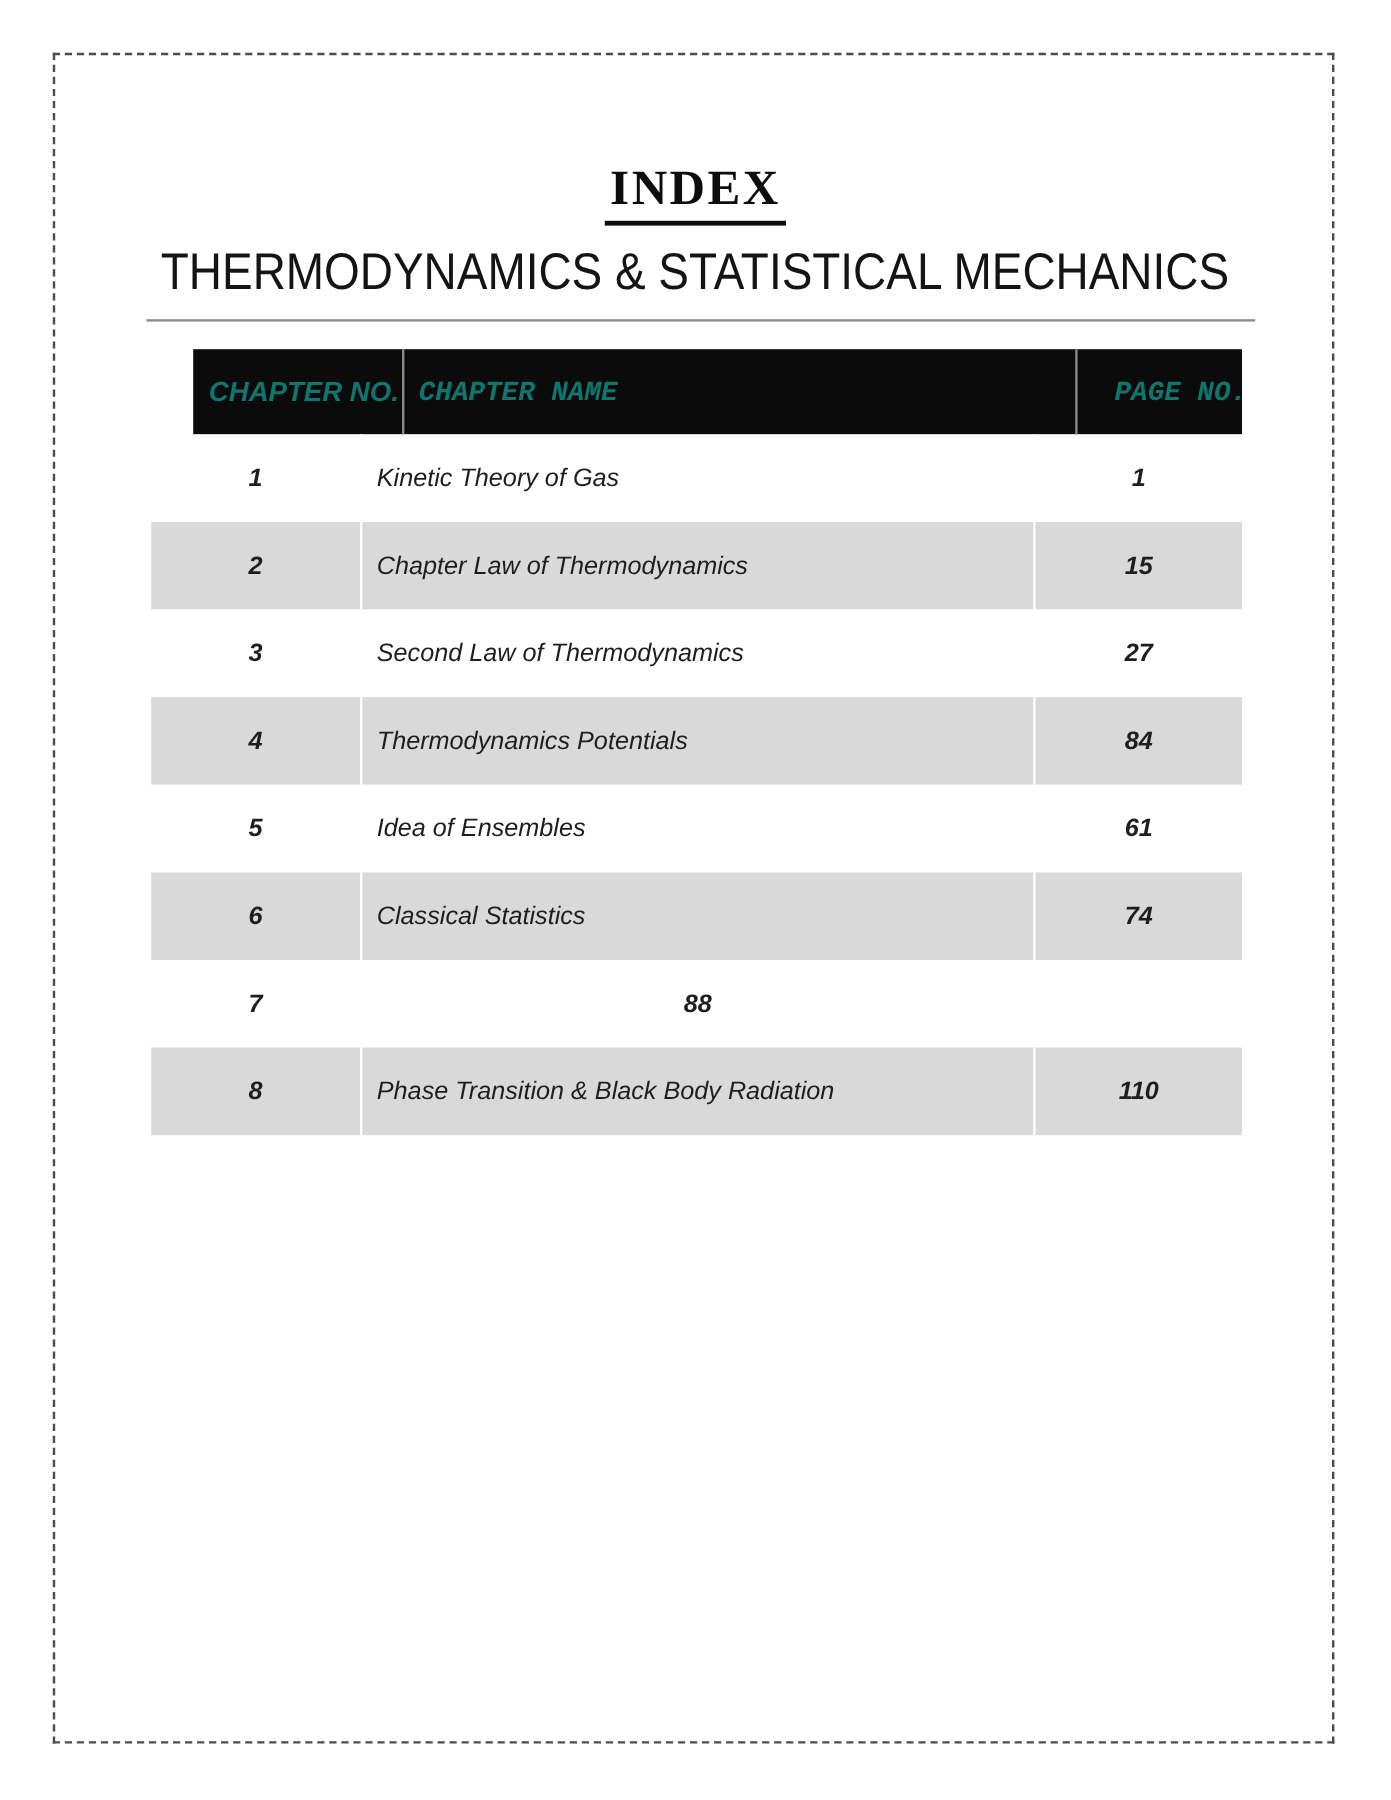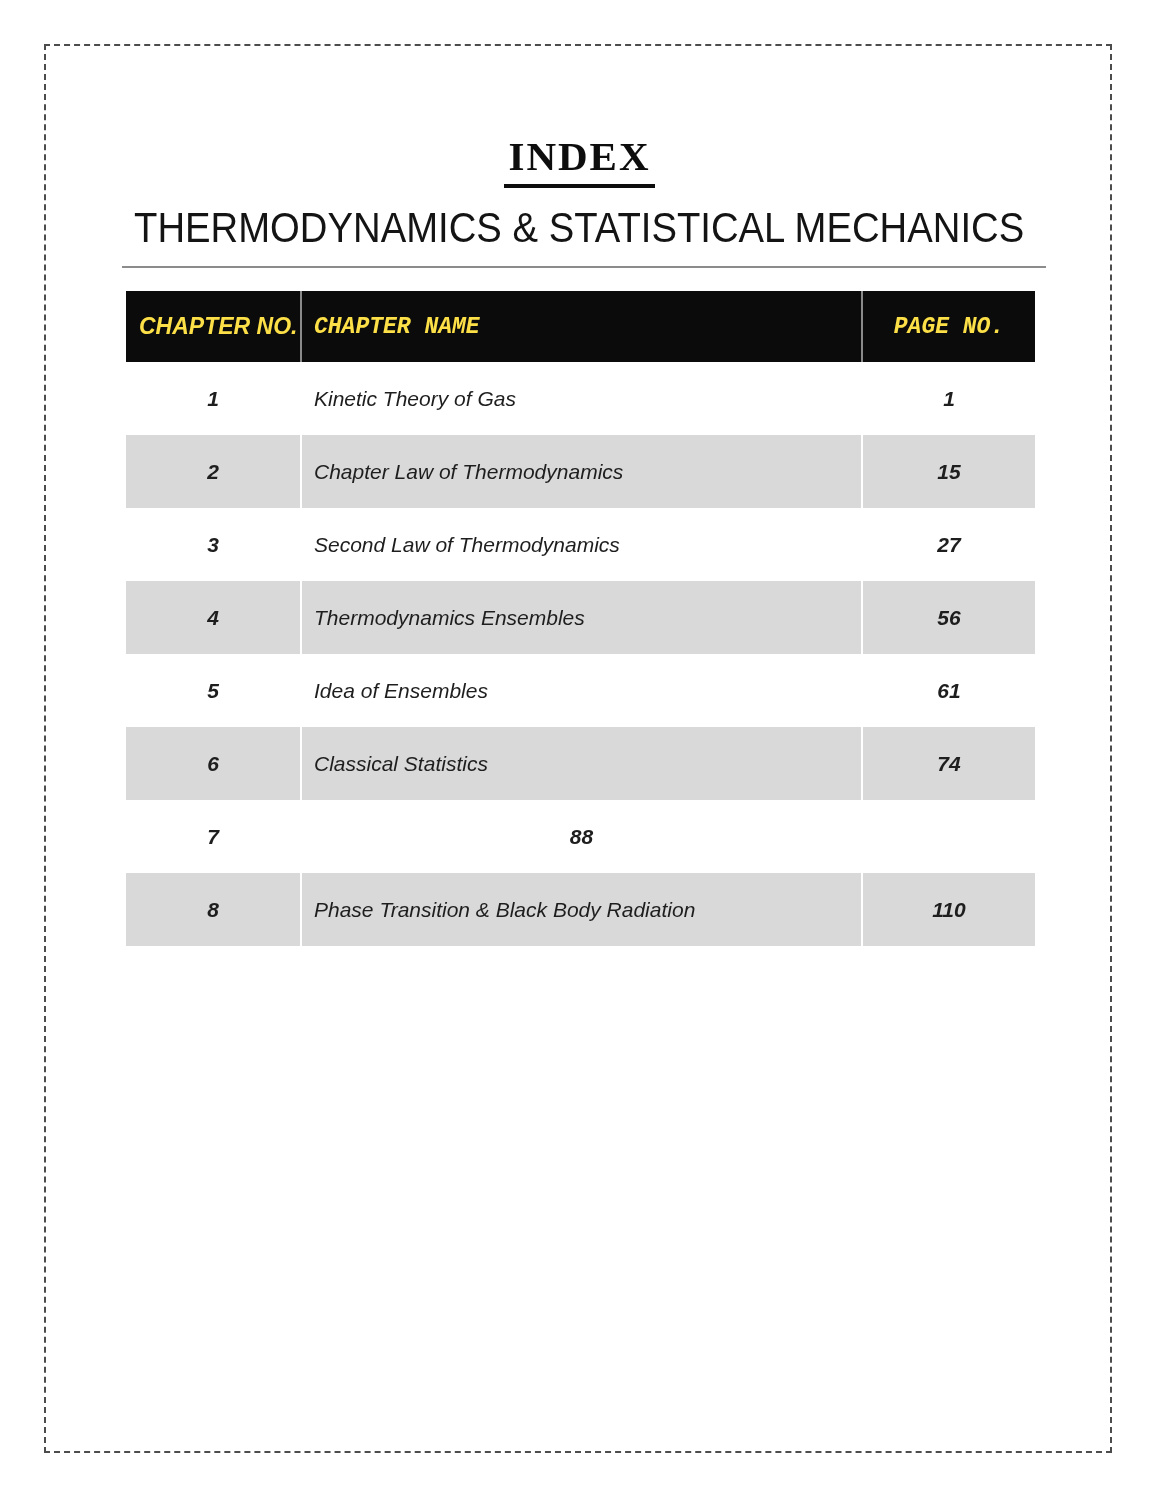--- a/index.html
+++ b/index.html
@@ -54,22 +54,22 @@
   .toc-table{
     position:absolute;top:291px;left:126px;
     width:909px;
     color:var(--text);
   }
   .thead{
     display:grid;
     grid-template-columns:174px 561px 174px;
     height:71px;
     background:var(--header-bg);
-    color:#fde047;
-    font-style:italic;font-weight:bold;font-size:23px;
+    color:#0f766e;
+    font-style:italic;font-weight:bold;font-size:23px;margin-left:35px;
   }
   .th{
     display:flex;align-items:center;
     height:100%;box-sizing:border-box;
   }
   .th + .th{border-left:2px solid #8a8a8a;font-family:Liberation Mono, monospace;}
   .th-no{padding-left:13px;}
   .th-name{padding-left:12px;}
   .th-page{justify-content:center;}
   .trow{
@@ -125,22 +125,22 @@
   </div>
 
   <div class="trow">
     <div class="td td-no">3</div>
     <div class="td td-name">Second Law of Thermodynamics</div>
     <div class="td td-page">27</div>
   </div>
 
   <div class="trow alt">
     <div class="td td-no">4</div>
-    <div class="td td-name">Thermodynamics Ensembles</div>
-    <div class="td td-page">56</div>
+    <div class="td td-name">Thermodynamics Potentials</div>
+    <div class="td td-page">84</div>
   </div>
 
   <div class="trow">
     <div class="td td-no">5</div>
     <div class="td td-name">Idea of Ensembles</div>
     <div class="td td-page">61</div>
   </div>
 
   <div class="trow alt">
     <div class="td td-no">6</div>

